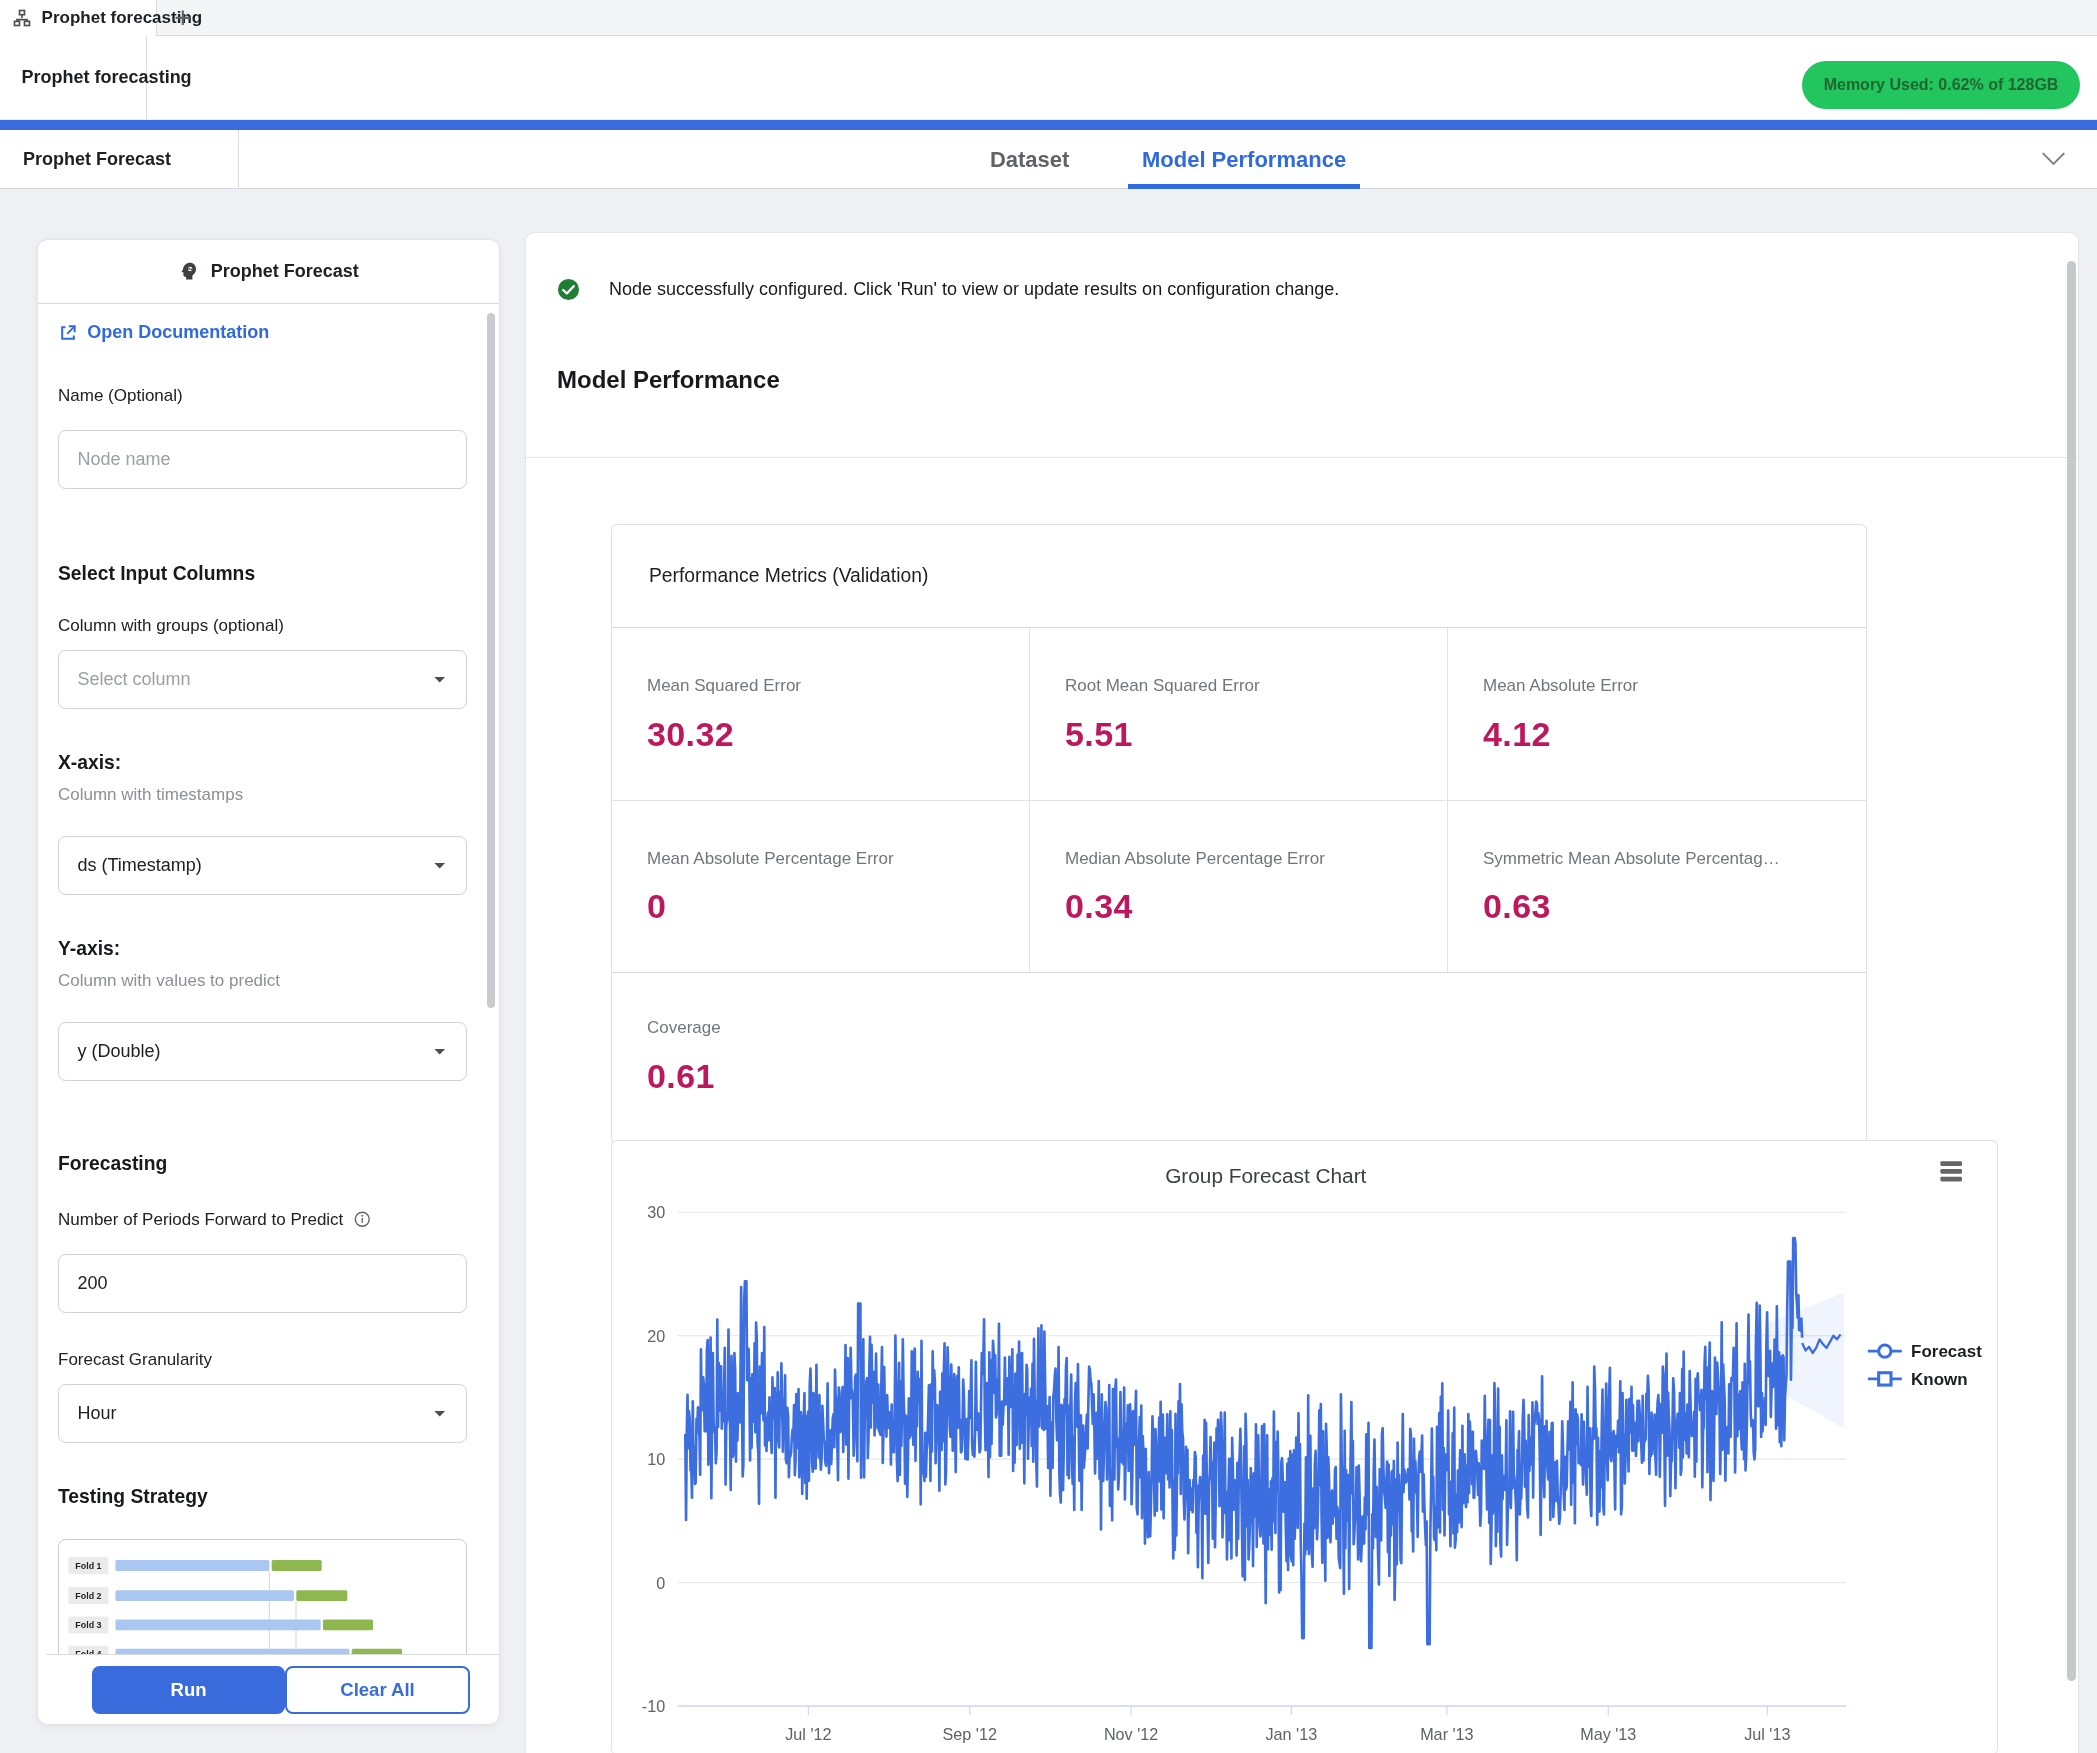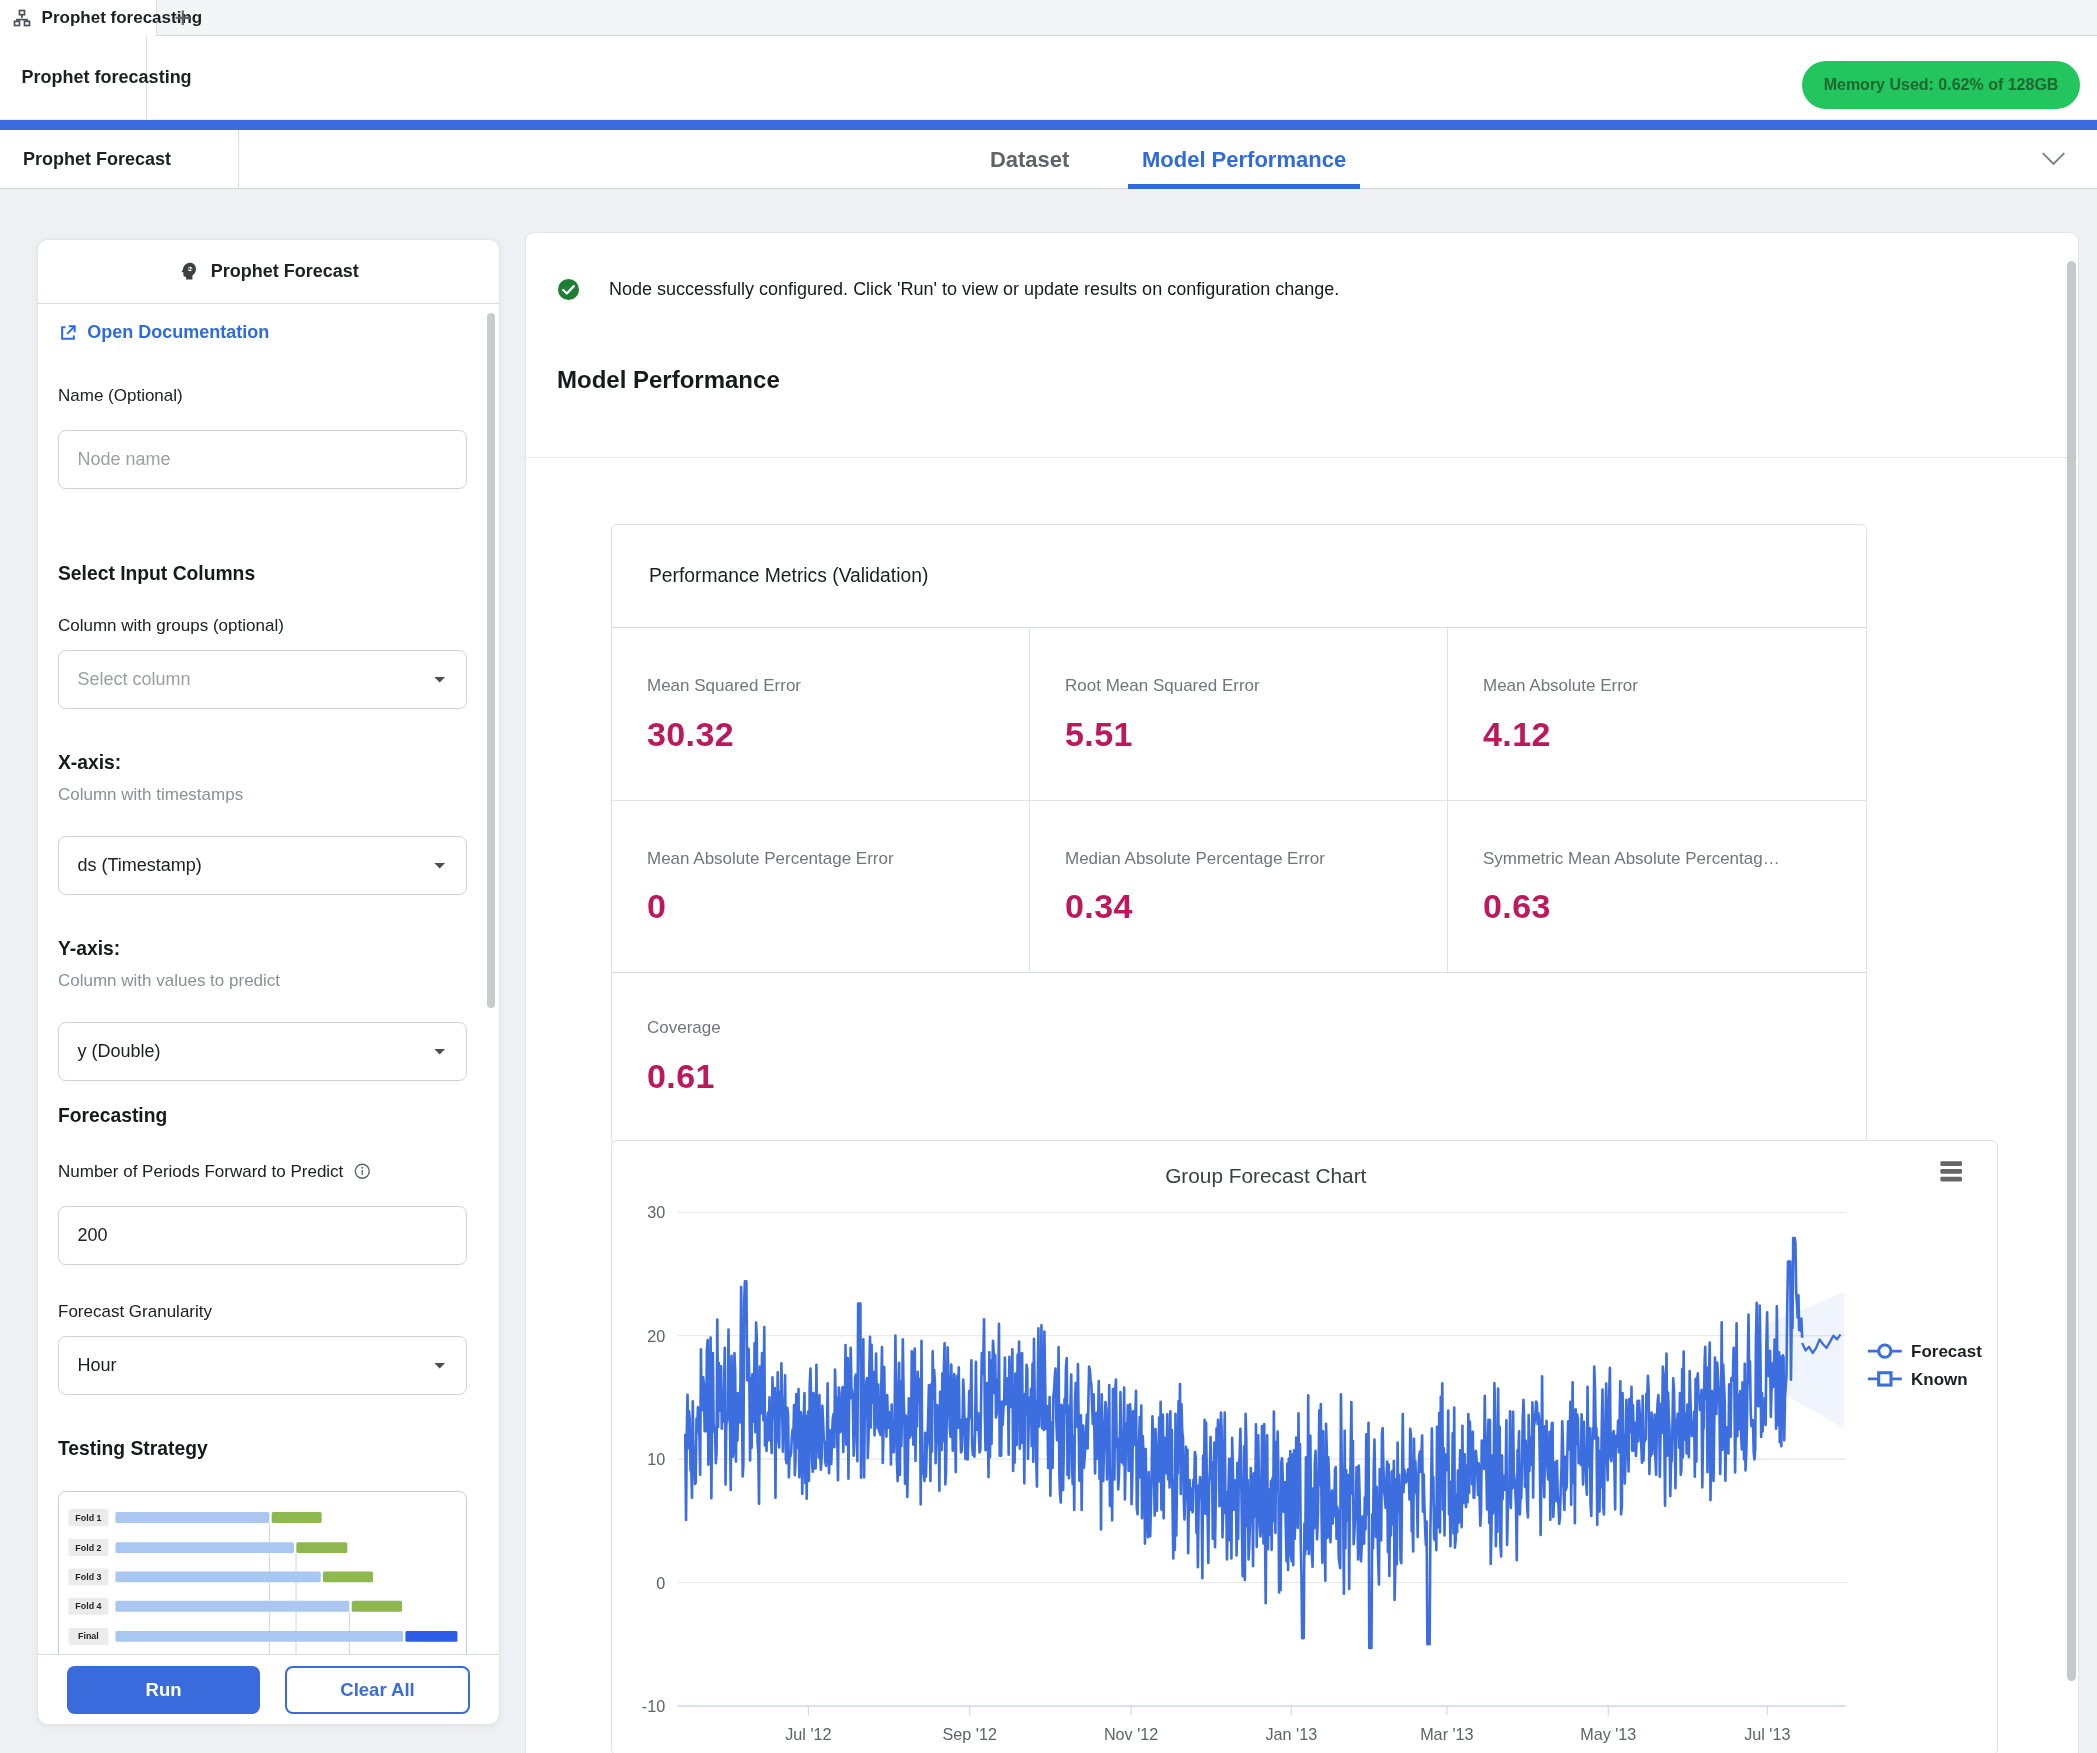--- a/index.html
+++ b/index.html
@@ -42,21 +42,21 @@
   .text-input { margin-top:24px; width:100%; height:59px; border:0.8px solid #cfd2d7; border-radius:7.7px; font-size:18px; color:#202124; padding:0 18.5px; font-family:"Liberation Sans",sans-serif; background:#fff; outline:none; }
   .text-input::placeholder { color:#9aa0a6; }
   .section-heading { margin-top:74px; font-size:19.3px; font-weight:bold; color:#17191c; }
   .axis-heading { margin-top:43px; font-size:19.3px; font-weight:bold; color:#17191c; }
   .axis-sub { margin-top:10.8px; font-size:17px; color:#8b9097; }
   .select-box { margin-top:14px; width:100%; height:59px; border:0.8px solid #cfd2d7; border-radius:7.7px; display:flex; align-items:center; justify-content:space-between; padding:0 18.5px; font-size:18px; background:#fff; }
   .select-box.mt-lg { margin-top:31px; }
   .select-box .sel-val { color:#202124; }
   .select-box .sel-val.placeholder { color:#9aa0a6; }
   .fold-panel { margin-top:31px; width:100%; height:279px; border:0.8px solid #c9ccd1; border-radius:7.7px; overflow:hidden; background:#fff; }
-  .sidebar-footer { position:absolute; left:0; right:0; bottom:0; height:70px; border-top:0.8px solid #d8dbde; display:flex; align-items:center; justify-content:space-between; padding:0 29px; }
+  .sidebar-footer { position:absolute; left:8px; right:0; bottom:0; height:70px; border-top:0.8px solid #d8dbde; display:flex; align-items:center; justify-content:flex-end; padding:0 29px; }
   .btn-run { width:193px; height:48px; background:#3a6bdd; border:none; border-radius:7.7px; color:#ffffff; font-size:18.5px; font-weight:bold; font-family:"Liberation Sans",sans-serif; }
   .btn-clear { width:185px; height:48px; background:#ffffff; border:2.3px solid #3a6bdd; border-radius:7.7px; color:#3a6bdd; font-size:18.5px; font-weight:bold; font-family:"Liberation Sans",sans-serif; }
 
   
   .main-panel { position:absolute; left:525px; top:232px; width:1554px; height:1522px; background:#ffffff; border:0.8px solid #e3e5e8; border-radius:9.3px 9.3px 0 0; }
   .main-thumb { position:absolute; right:2.3px; top:28px; width:8.5px; height:1420px; background:#c6c9cc; border-radius:4.6px; }
   .status-row { position:absolute; left:31px; top:45px; display:flex; align-items:center; gap:29px; }
   .status-text { font-size:18px; color:#17191c; }
   .mp-heading { position:absolute; left:31px; top:133px; font-size:24px; font-weight:bold; color:#17191c; }
   .mp-divider { position:absolute; left:0; right:0; top:224px; border-bottom:0.8px solid #e4e6e9; }
@@ -177,21 +177,21 @@
     <div class="axis-sub">Column with values to predict</div>
     <div class="select-box mt-lg">
       <span class="sel-val">y (Double)</span>
       <span class="icon">
           <svg width="15.4" height="10.8" viewBox="0 0 20 14">
             <path d="M3 4 L10 11 L17 4Z" fill="#4a4f55"></path>
           </svg>
         </span>
     </div>
 
-    <div class="section-heading" style="margin-top:24px">Forecasting</div>
+    <div class="section-heading" style="margin-top:72px">Forecasting</div>
 
     <div class="fld-label-row">
       <span>Number of Periods Forward to Predict</span>
       <span class="icon">
         <svg width="18.5" height="18.5" viewBox="0 0 24 24" fill="none" stroke="#5f6368" stroke-width="1.8">
           <circle cx="12" cy="12" r="9"></circle>
             <path d="M12 10.5v6"></path>
             <circle cx="12" cy="7.4" r="1.2" fill="#5f6368" stroke="none"></circle>
         </svg>
       </span>

